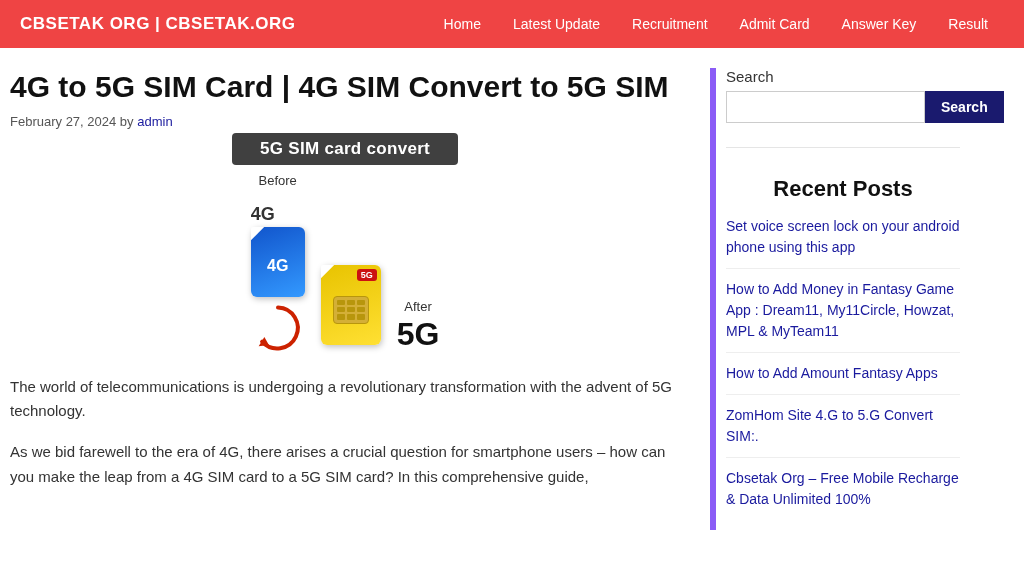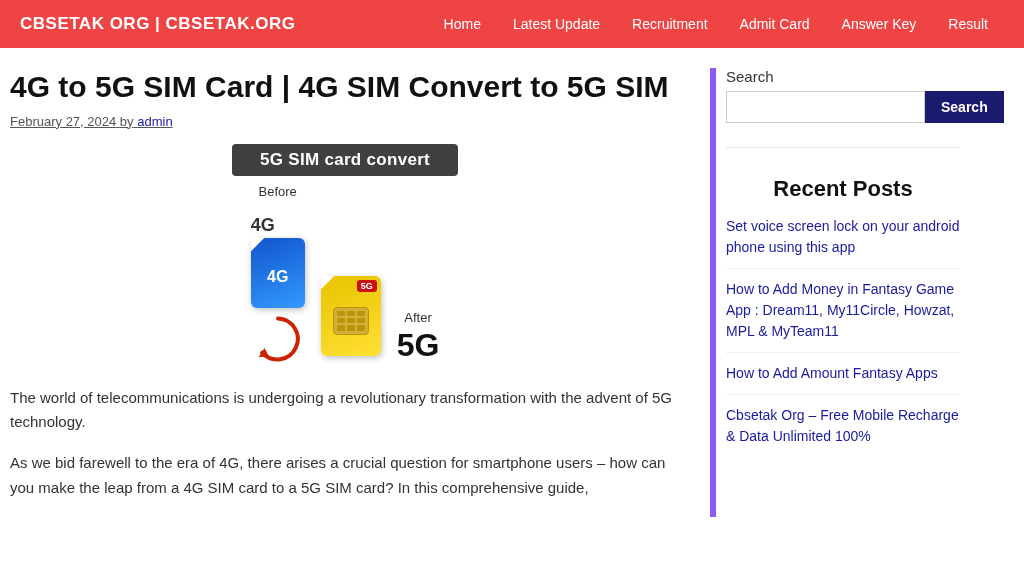--- a/index.html
+++ b/index.html
@@ -61,22 +61,21 @@
     .article-title {
       font-size: 30px;
       font-weight: 700;
       color: #111;
       line-height: 1.25;
       margin-bottom: 8px;
     }
     .article-meta {
       font-size: 13px;
       color: #555;
-      margin-bottom: 15px;
-      text-decoration: underline;
+      margin-bottom: 4px;
     }
     .article-meta a {
       color: #1a1a9e;
       text-decoration: none;
     }
 
     
     .sim-visual {
       display: flex;
       flex-direction: column;
@@ -366,19 +365,22 @@
         <li>
           <a href="#">Set voice screen lock on your android phone using this app</a>
         </li>
         <li>
           <a href="#">How to Add Money in Fantasy Game App : Dream11, My11Circle, Howzat, MPL &amp; MyTeam11</a>
         </li>
         <li>
           <a href="#">How to Add Amount Fantasy Apps</a>
         </li>
         <li>
+          <a href="#">ZomHom Site 4.G to 5.G Convert SIM:.</a>
+        </li>
+        <li>
           <a href="#">Cbsetak Org – Free Mobile Recharge &amp; Data Unlimited 100%</a>
         </li>
       </ul>
     </div>
 
   </aside>
 </div>
 
 </body></html>

